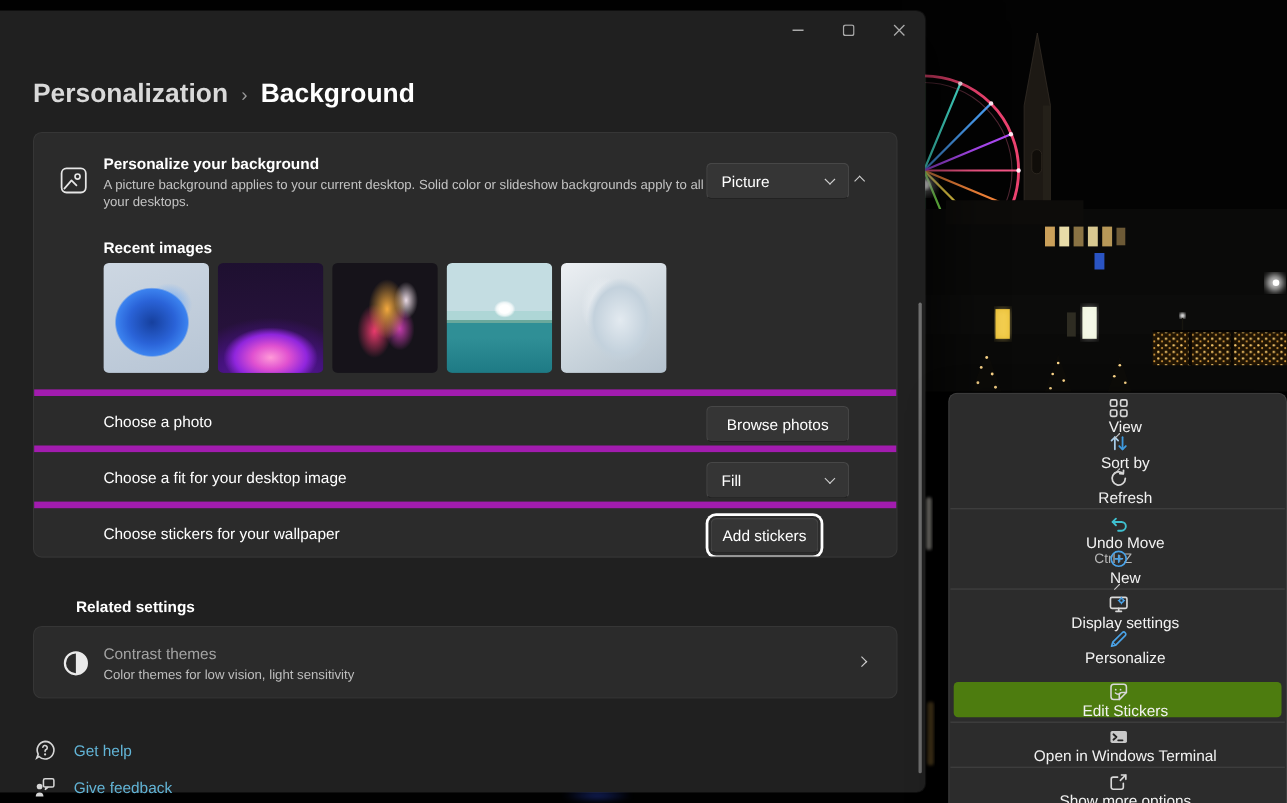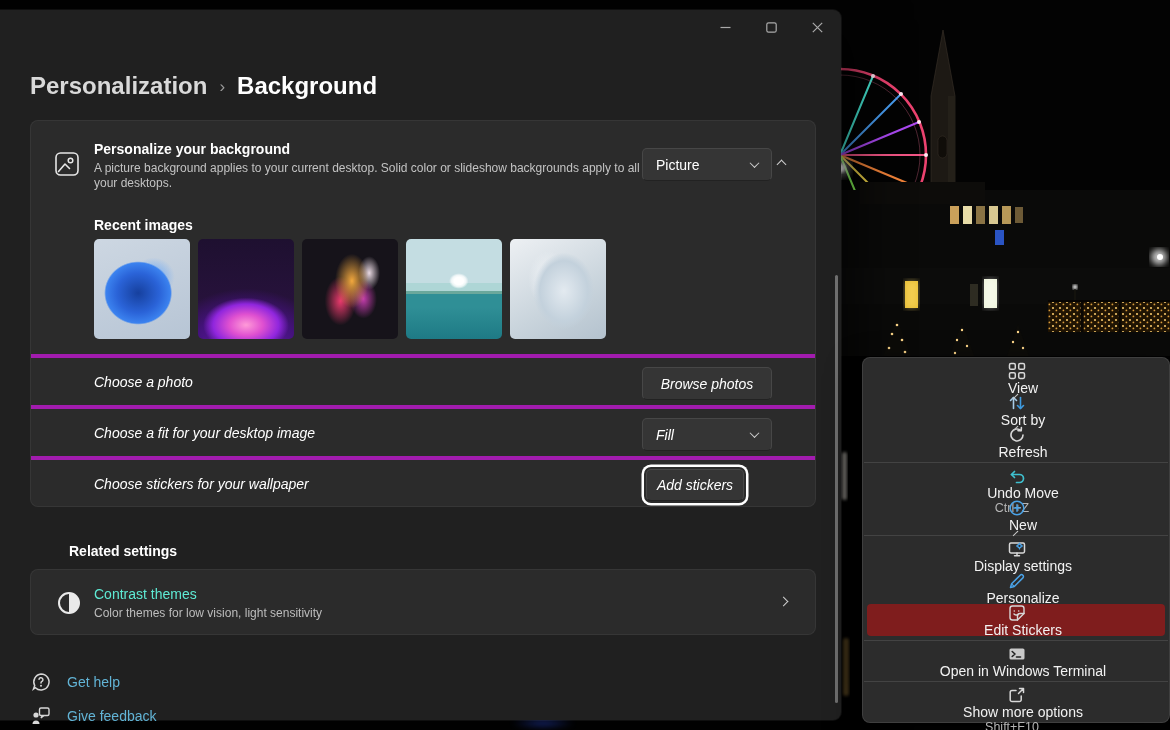--- a/index.html
+++ b/index.html
@@ -67,47 +67,47 @@
       radial-gradient(16% 24% at 70% 34%, #e9d9e2 0%, rgba(0,0,0,0) 70%),
       #16131a; }
   .thumb4 { background:
       radial-gradient(13% 10% at 55% 42%, #ffffff 0% 38%, rgba(255,255,255,.75) 58%, rgba(0,0,0,0) 78%),
       linear-gradient(#c4dde2 0% 44%, #aed6d6 44% 52%, #6aa89c 52% 55%, #2f8f96 55% 68%, #1e7a85 100%); }
   .thumb5 { background:
       radial-gradient(48% 58% at 56% 52%, #e3eaf0 0%, #c3d1dc 52%, rgba(0,0,0,0) 66%),
       radial-gradient(30% 40% at 40% 40%, #f2f5f8 0%, rgba(0,0,0,0) 70%),
       linear-gradient(150deg,#edf0f3,#c9d4dc 60%,#b4c2ce); }
 
-  .srow { position:absolute; left:0; width:100%; height:51px; border-top:4px solid #a21caf;font-style:italic; }
+  .srow { position:absolute; left:0; width:100%; height:51px; border-top:6px solid #a21caf; }
   .srow .rlbl { position:absolute; left:63px; top:50%; transform:translateY(-50%); font-size:14px; color:#ffffff; }
   .srow .ctl { top:9px; left:611px; }
   #row-stickers .ctl { left:615px; width:98px; height:32px;
     box-shadow:0 0 0 2px #2b2b2b, 0 0 0 4.5px #ffffff; }
 
   #related-heading { position:absolute; left:33px; top:533px; font-size:14px; font-weight:700; color:#ffffff;margin-left:36px; }
   #contrast-card { position:absolute; left:30px; top:559px; width:786px; height:66px; cursor:pointer; }
   #contrast-card .cicon { position:absolute; left:26px; top:21px; }
-  #contrast-card .ctitle { position:absolute; left:63px; top:16px; font-size:14px; color:#5eead4; }
+  #contrast-card .ctitle { position:absolute; left:63px; top:16px; font-size:14px; color:#a3a3a3; }
   #contrast-card .cdesc { position:absolute; left:63px; top:36px; font-size:12px; color:#bdbdbd; }
   #contrast-card .cchev { position:absolute; right:28px; top:28px; }
 
   .flink { position:absolute; left:31px; display:flex; align-items:center; gap:16px; cursor:pointer; }
   .flink .ltxt { font-size:14px; color:#62b4d6; }
   #get-help { top:662px; }
   #give-feedback { top:696px; }
 
   #scrollbar { position:absolute; right:3px; top:265px; width:3px; height:428px; background:#6f6f6f; border-radius:2px; cursor:pointer; }
 
   
   #menu { position:absolute; left:862px; top:357px; width:308px; background:#2c2c2c;
     border:1px solid rgba(255,255,255,.095); border-radius:8px; padding:4px 0;
     box-shadow:0 14px 34px rgba(0,0,0,.68); }
   .mi { height:32px; margin:0 4px; border-radius:4px; display:flex; align-items:center;
     padding:0 10px 0 12px; cursor:pointer; color:#f2f2f2; font-size:14px;flex-direction:column; }
-  .mi.hl { background:#7f1d1d; }
+  .mi.hl { background:#4d7c0f;margin-top:16px; }
   .mi .mic { width:18px; height:18px; flex:0 0 18px; display:flex; align-items:center; justify-content:center; }
   .mi .mlabel { margin-left:12px; flex:1 1 auto; white-space:nowrap; }
   .mi .mshort { font-size:12.5px; color:#b5b5b5; margin-right:10px; }
   .mi .chev { border-color:#c8c8c8; margin-right:3px; }
   .msep { height:1px; background:#434343; margin:4px 1px; }
 </style>
 </head>
 <body>
 
 <div id="desktop">

